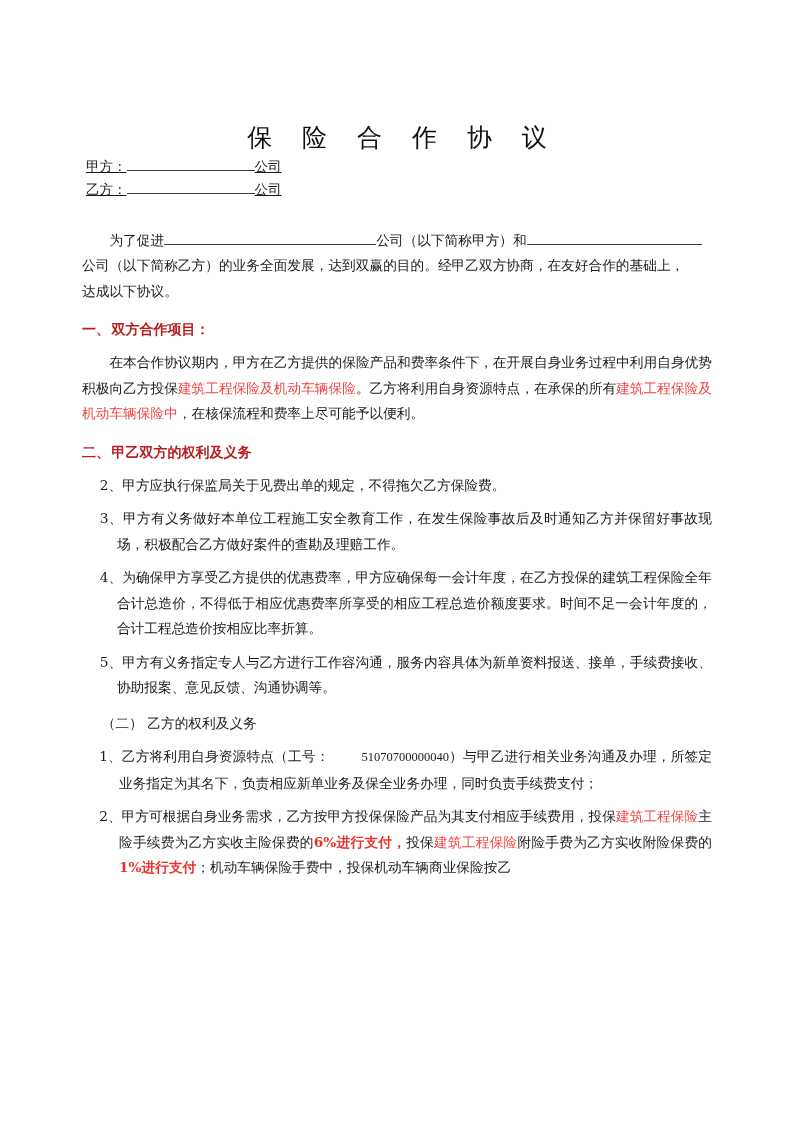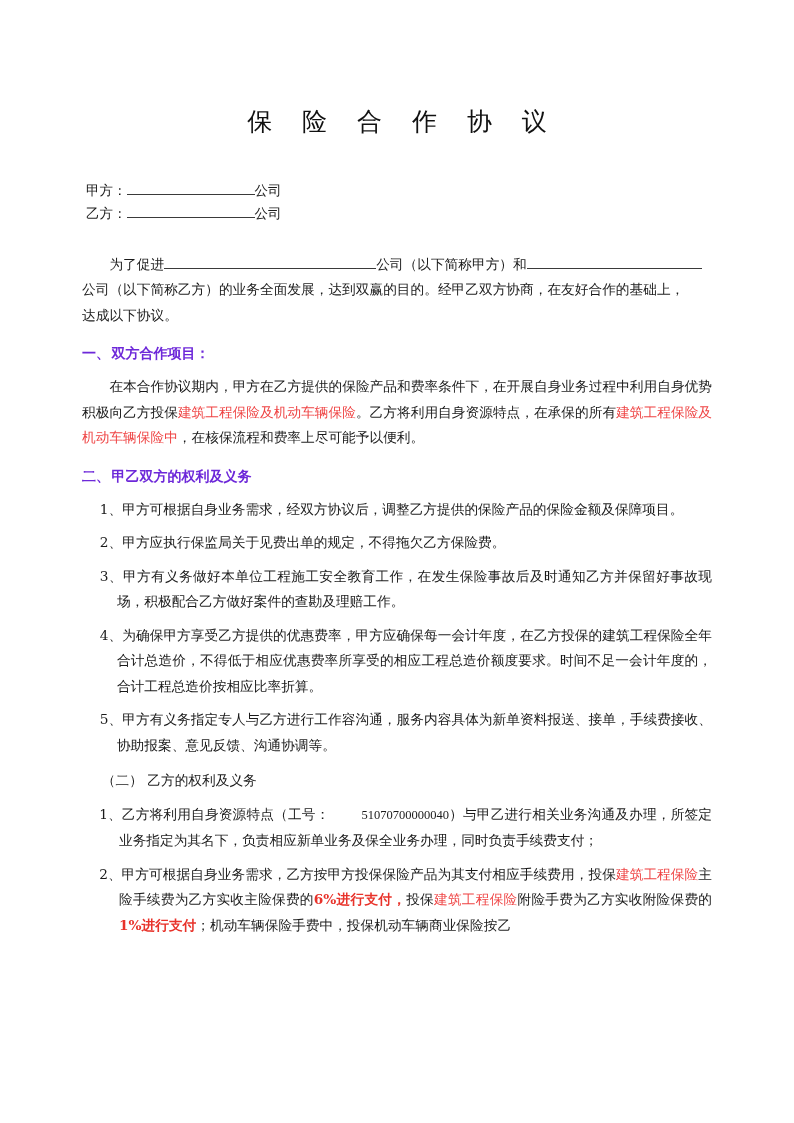--- a/index.html
+++ b/index.html
@@ -13,38 +13,38 @@
     height: 1123px;
     background: #ffffff;
     margin: 0 auto;
     overflow: hidden;
     font-family: "DejaVu Serif", "Liberation Serif", serif;
     color: #1a1a1a;
   }
   .content {
     position: absolute;
     left: 82px;
-    top: 0;
+    top: 16px;
     width: 630px;
   }
   .doc-title {
     margin-top: 106px;
     text-align: center;
     font-size: 25px;
     font-weight: 400;
     letter-spacing: 11px;
     text-indent: 11px;
     color: #111111;
     font-family: "DejaVu Sans", "Liberation Sans", sans-serif;
     line-height: 1.3;
   }
   .party-block {
-    margin-top: 40px;
     font-size: 13.5px;
     line-height: 20px;
+    text-decoration: underline;
   }
   .party-line {
     white-space: nowrap;
     margin-bottom: 2px;
     padding-left: 4px;
   }
   .blank {
     display: inline-block;
     border-bottom: 1px solid #3a3a3a;
     vertical-align: baseline;
@@ -62,21 +62,21 @@
   .intro {
     margin-top: 20px;
   }
   .indent2 { text-indent: 2em; }
   .sec-head {
     font-weight: bold;
     font-size: 14px;
     line-height: 25px;
     margin-top: 13px;
     font-family: "DejaVu Sans", "Liberation Sans", sans-serif;
-    color: #6d28d9;
+    color: #b91c1c;
   }
   .sec-head .num { display: inline-block; min-width: 2.1em; }
   .body-para {
     margin-top: 8px;
   }
   .sub-head {
     font-size: 13.7px;
     line-height: 25.5px;
     margin-top: 10px;
     padding-left: 1.45em;
@@ -138,23 +138,20 @@
     <div class="para body-para indent2">
       <span>在本合作协议期内，甲方在乙方提供的保险产品和费率条件下，在开展自身业务过程中利用自身优势积极向乙方投保</span><span class="red">建筑工程保险及机动车辆保险</span><span>。乙方将利用自身资源特点，在承保的所有</span><span class="red">建筑工程保险及机动车辆保险中</span><span>，在核保流程和费率上尽可能予以便利。</span>
     </div>
 
     <div class="sec-head">
       <span class="num">二、</span><span>甲乙双方的权利及义务</span>
     </div>
 
 
     <div class="item">
-      <span>1、</span><span>甲方可根据自身业务需求，经双方协议后，调整乙方提供的保险产品的保险金额及保障项目。</span>
-    </div>
-    <div class="item">
       <span>2、</span><span>甲方应执行保监局关于见费出单的规定，不得拖欠乙方保险费。</span>
     </div>
     <div class="item">
       <span>3、</span><span>甲方有义务做好本单位工程施工安全教育工作，在发生保险事故后及时通知乙方并保留好事故现场，积极配合乙方做好案件的查勘及理赔工作。</span>
     </div>
     <div class="item">
       <span>4、</span><span>为确保甲方享受乙方提供的优惠费率，甲方应确保每一会计年度，在乙方投保的建筑工程保险全年合计总造价，不得低于相应优惠费率所享受的相应工程总造价额度要求。时间不足一会计年度的，合计工程总造价按相应比率折算。</span>
     </div>
     <div class="item">
       <span>5、</span><span>甲方有义务指定专人与乙方进行工作容沟通，服务内容具体为新单资料报送、接单，手续费接收、协助报案、意见反馈、沟通协调等。</span>

